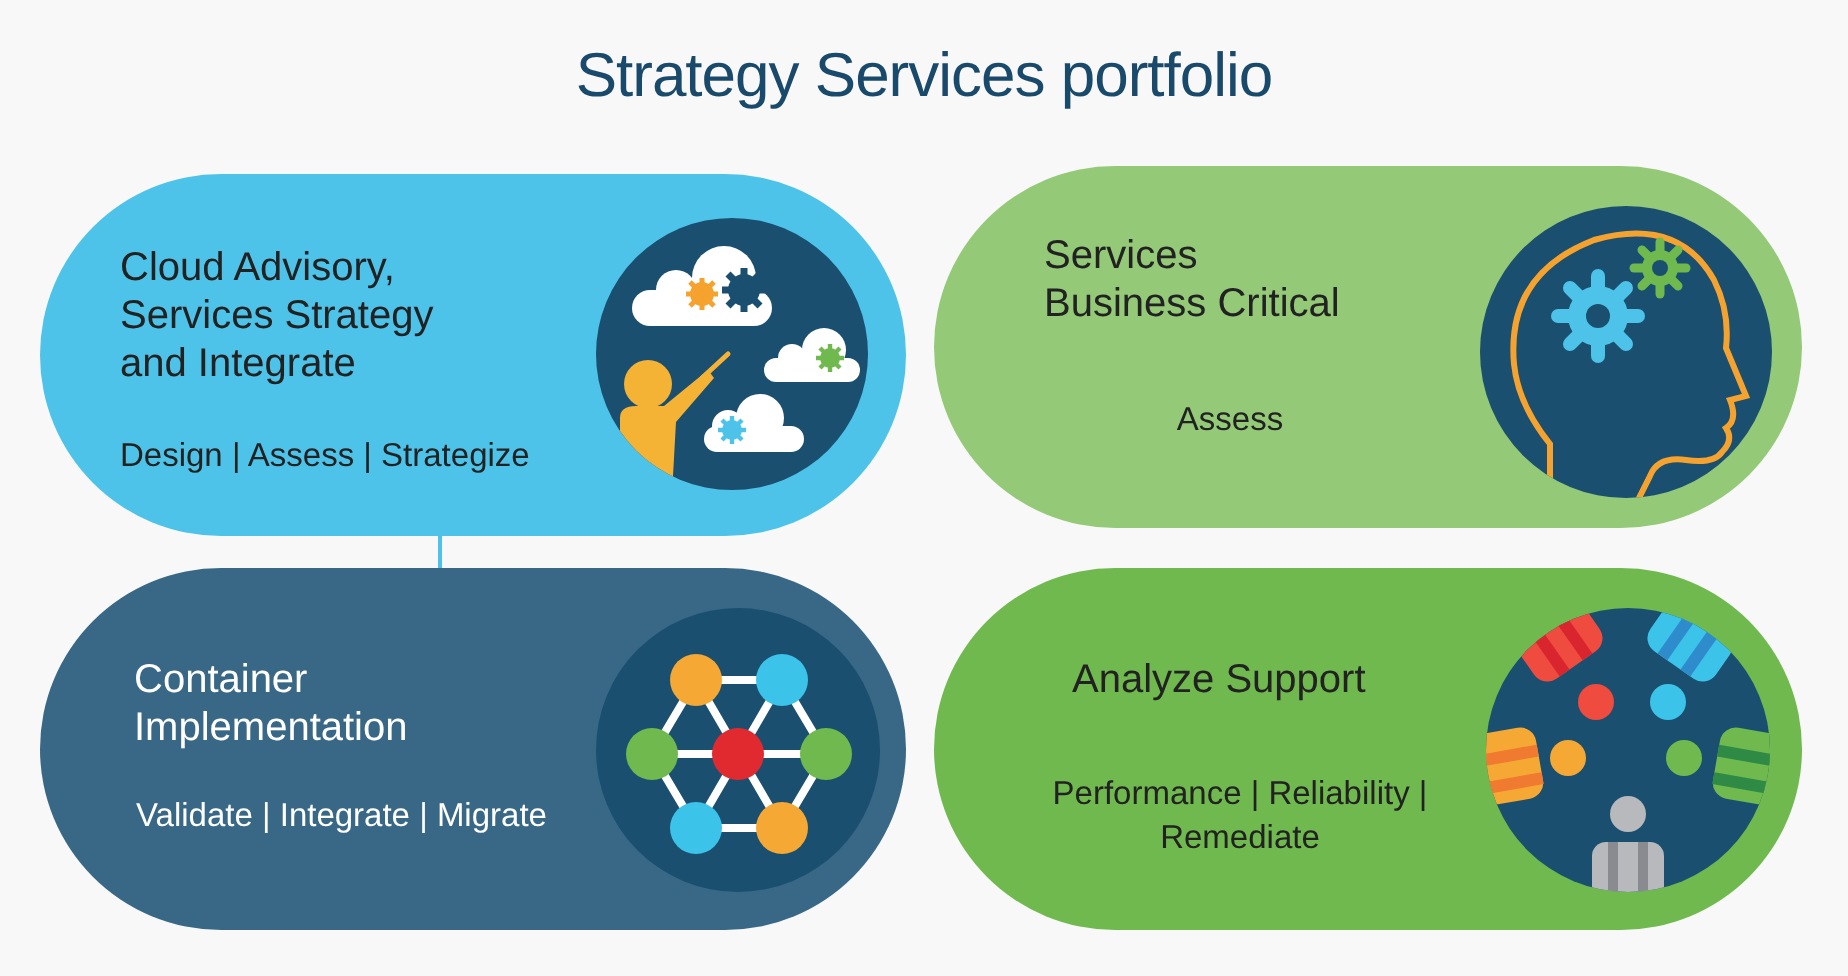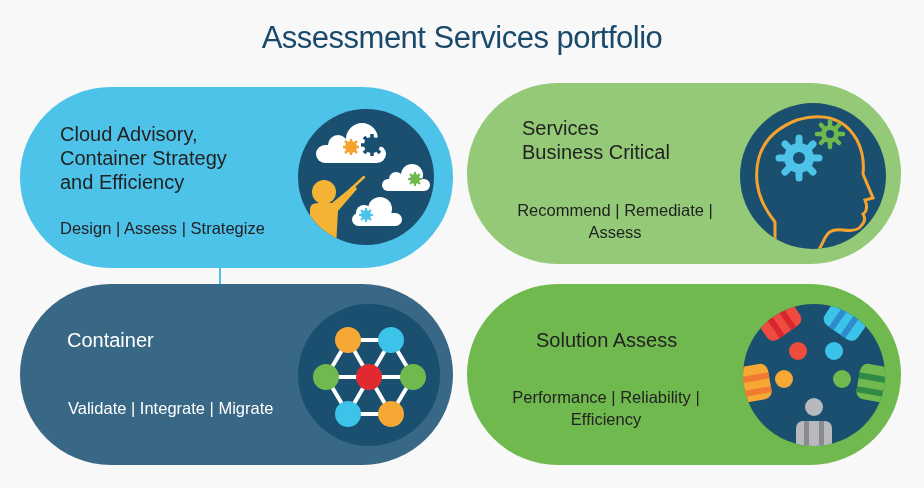--- a/index.html
+++ b/index.html
@@ -11,29 +11,29 @@
   .connector { position:absolute; left:219px; top:266px; width:2px; height:20px; background:#4ec3ea; }
   .txt { position:absolute; color:#222; }
   .head { font-size:20px; line-height:24px; }
   .sub { font-size:16.5px; line-height:22px;text-align:center; }
   .light { color:#ffffff; }
   .icon { position:absolute; }
 </style>
 </head>
 <body>
 
-<div class="title">Assessment Services portfolio</div>
+<div class="title">Strategy Services portfolio</div>
 
 <div class="connector"></div>
 
 <div class="pill" style="left:20px; top:87px; width:433px; height:181px; background:#4ec3ea;"></div>
 <div class="txt head" style="left:60px; top:122px;">
   <div>Cloud Advisory,</div>
-  <div>Container Strategy</div>
-  <div>and Efficiency</div>
+  <div>Services Strategy</div>
+  <div>and Integrate</div>
 </div>
 <div class="txt sub" style="left:60px; top:217px;">Design | Assess | Strategize</div>
 <svg class="icon" style="left:296px; top:107px;" width="140" height="140" viewBox="0 0 140 140">
   <defs>
       <clipPath id="c1">
         <circle cx="70" cy="70" r="68"></circle>
       </clipPath>
     </defs>
   <circle cx="70" cy="70" r="68" fill="#1a4f70"></circle>
   <g clip-path="url(#c1)">
@@ -103,21 +103,20 @@
     </g>
   </g>
 </svg>
 
 <div class="pill" style="left:467px; top:83px; width:434px; height:181px; background:#93c977;"></div>
 <div class="txt head" style="left:522px; top:116px;">
   <div>Services</div>
   <div>Business Critical</div>
 </div>
 <div class="txt sub" style="left:490px; top:199px; width:250px; text-align:center;">
-  <div>Recommend | Remediate |</div>
   <div>Assess</div>
 </div>
 <svg class="icon" style="left:739px; top:102px;" width="148" height="148" viewBox="0 0 148 148">
   <defs>
       <clipPath id="c2">
         <circle cx="74" cy="74" r="73"></circle>
       </clipPath>
     </defs>
   <circle cx="74" cy="74" r="73" fill="#1a4f70"></circle>
   <g clip-path="url(#c2)">
@@ -143,20 +142,21 @@
           <line x1="-9" y1="9" x2="9" y2="-9"></line>
         </g>
       <circle r="4" fill="#1a4f70"></circle>
     </g>
   </g>
 </svg>
 
 <div class="pill" style="left:20px; top:284px; width:433px; height:181px; background:#396886;"></div>
 <div class="txt head light" style="left:67px; top:328px;">
   <div>Container</div>
+  <div>Implementation</div>
 </div>
 <div class="txt sub light" style="left:68px; top:397px;">Validate | Integrate | Migrate</div>
 <svg class="icon" style="left:297px; top:303px;" width="144" height="144" viewBox="0 0 144 144">
   <circle cx="72" cy="72" r="71" fill="#1a4f70"></circle>
   <g stroke="#fff" stroke-width="4">
     <line x1="51" y1="37" x2="94" y2="37"></line>
     <line x1="29" y1="74" x2="116" y2="74"></line>
     <line x1="51" y1="111" x2="94" y2="111"></line>
     <line x1="51" y1="37" x2="29" y2="74"></line>
     <line x1="51" y1="37" x2="94" y2="111"></line>
@@ -169,25 +169,25 @@
   <circle cx="94" cy="37" r="13" fill="#3cc3ea"></circle>
   <circle cx="29" cy="74" r="13" fill="#70b94f"></circle>
   <circle cx="72" cy="74" r="13" fill="#e12a2f"></circle>
   <circle cx="116" cy="74" r="13" fill="#70b94f"></circle>
   <circle cx="51" cy="111" r="13" fill="#3cc3ea"></circle>
   <circle cx="94" cy="111" r="13" fill="#f5a833"></circle>
 </svg>
 
 <div class="pill" style="left:467px; top:284px; width:434px; height:181px; background:#70b94f;"></div>
 <div class="txt head" style="left:536px; top:328px;">
-  <div>Solution Assess</div>
-</div>
-<div class="txt sub" style="left:481px; top:386px; width:250px; text-align:center;">
+  <div>Analyze Support</div>
+</div>
+<div class="txt sub" style="left:495px; top:386px; width:250px; text-align:center;">
   <div>Performance | Reliability |</div>
-  <div>Efficiency</div>
+  <div>Remediate</div>
 </div>
 <svg class="icon" style="left:742px; top:303px;" width="144" height="144" viewBox="0 0 144 144">
   <defs>
       <clipPath id="c4">
         <circle cx="72" cy="72" r="71"></circle>
       </clipPath>
     </defs>
   <circle cx="72" cy="72" r="71" fill="#1a4f70"></circle>
   <g clip-path="url(#c4)">
 

